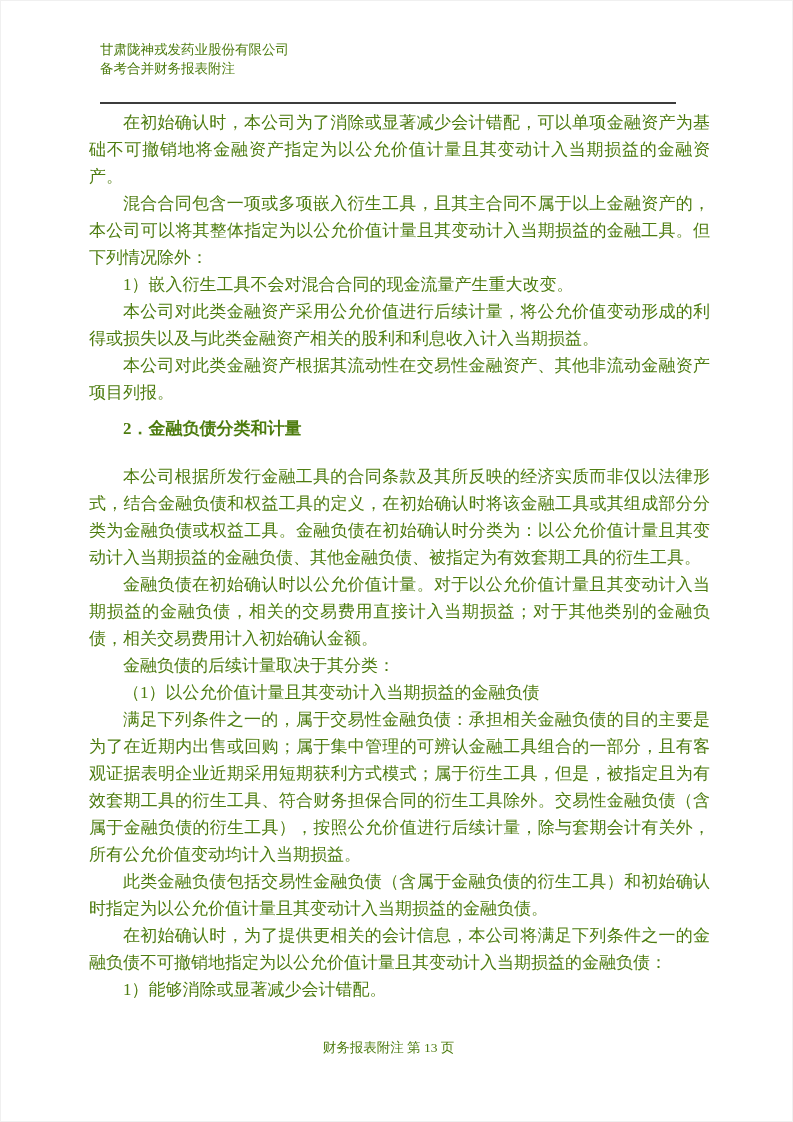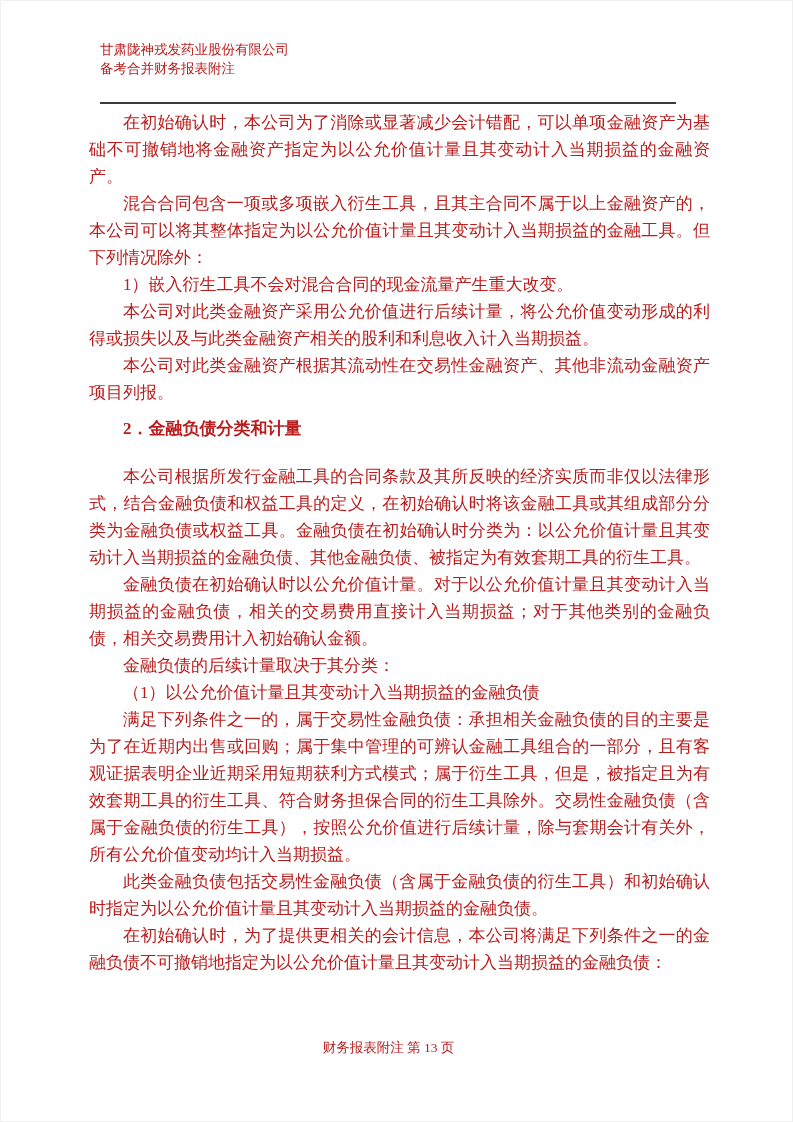--- a/index.html
+++ b/index.html
@@ -7,21 +7,21 @@
     padding: 0;
     background: #ffffff;
   }
   .page {
     position: relative;
     width: 793px;
     height: 1122px;
     background: #ffffff;
     box-shadow: inset 0 0 0 1px #f0f0f0;
     font-family: "Liberation Serif", "DejaVu Serif", serif;
-    color: #b91c1c;
+    color: #4d7c0f;
     overflow: hidden;
   }
   .header {
     position: absolute;
     left: 100px;
     top: 40px;
     font-size: 13.5px;
     line-height: 19px;
     white-space: nowrap;
   }
@@ -82,19 +82,20 @@
     <p>本公司对此类金融资产采用公允价值进行后续计量，将公允价值变动形成的利得或损失以及与此类金融资产相关的股利和利息收入计入当期损益。</p>
     <p>本公司对此类金融资产根据其流动性在交易性金融资产、其他非流动金融资产项目列报。</p>
     <p class="heading">2．金融负债分类和计量</p>
     <p>本公司根据所发行金融工具的合同条款及其所反映的经济实质而非仅以法律形式，结合金融负债和权益工具的定义，在初始确认时将该金融工具或其组成部分分类为金融负债或权益工具。金融负债在初始确认时分类为：以公允价值计量且其变动计入当期损益的金融负债、其他金融负债、被指定为有效套期工具的衍生工具。</p>
     <p>金融负债在初始确认时以公允价值计量。对于以公允价值计量且其变动计入当期损益的金融负债，相关的交易费用直接计入当期损益；对于其他类别的金融负债，相关交易费用计入初始确认金额。</p>
     <p>金融负债的后续计量取决于其分类：</p>
     <p>（1）以公允价值计量且其变动计入当期损益的金融负债</p>
     <p>满足下列条件之一的，属于交易性金融负债：承担相关金融负债的目的主要是为了在近期内出售或回购；属于集中管理的可辨认金融工具组合的一部分，且有客观证据表明企业近期采用短期获利方式模式；属于衍生工具，但是，被指定且为有效套期工具的衍生工具、符合财务担保合同的衍生工具除外。交易性金融负债（含属于金融负债的衍生工具），按照公允价值进行后续计量，除与套期会计有关外，所有公允价值变动均计入当期损益。</p>
     <p>此类金融负债包括交易性金融负债（含属于金融负债的衍生工具）和初始确认时指定为以公允价值计量且其变动计入当期损益的金融负债。</p>
     <p>在初始确认时，为了提供更相关的会计信息，本公司将满足下列条件之一的金融负债不可撤销地指定为以公允价值计量且其变动计入当期损益的金融负债：</p>
+    <p>1）能够消除或显著减少会计错配。</p>
   </div>
 
   <div class="footer">
     <span>财务报表附注 第 13 页</span>
   </div>
 
 </div>
 
 </body></html>

